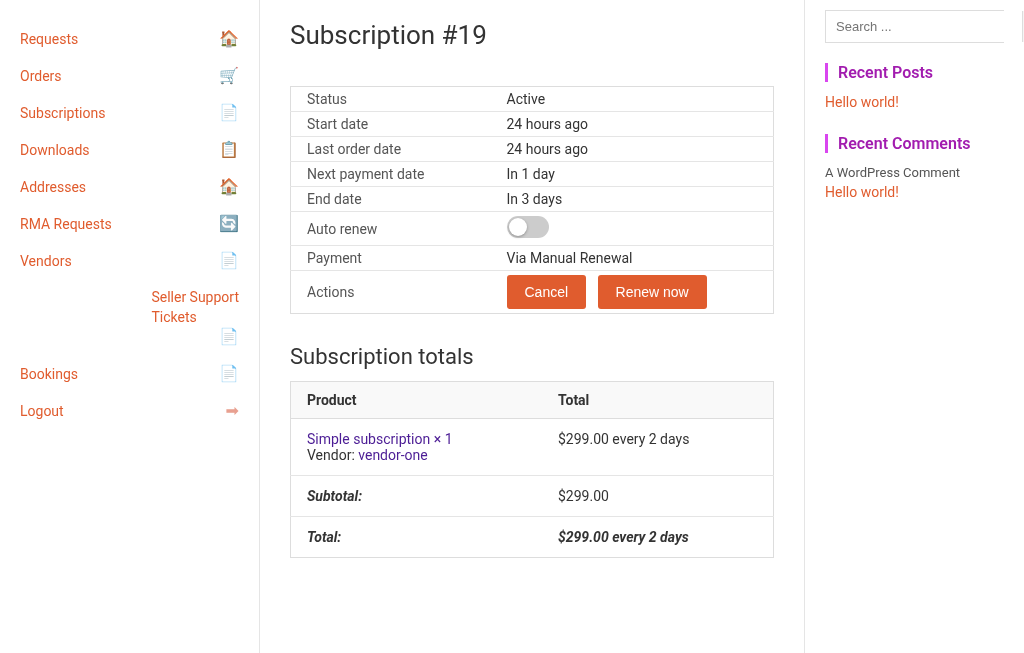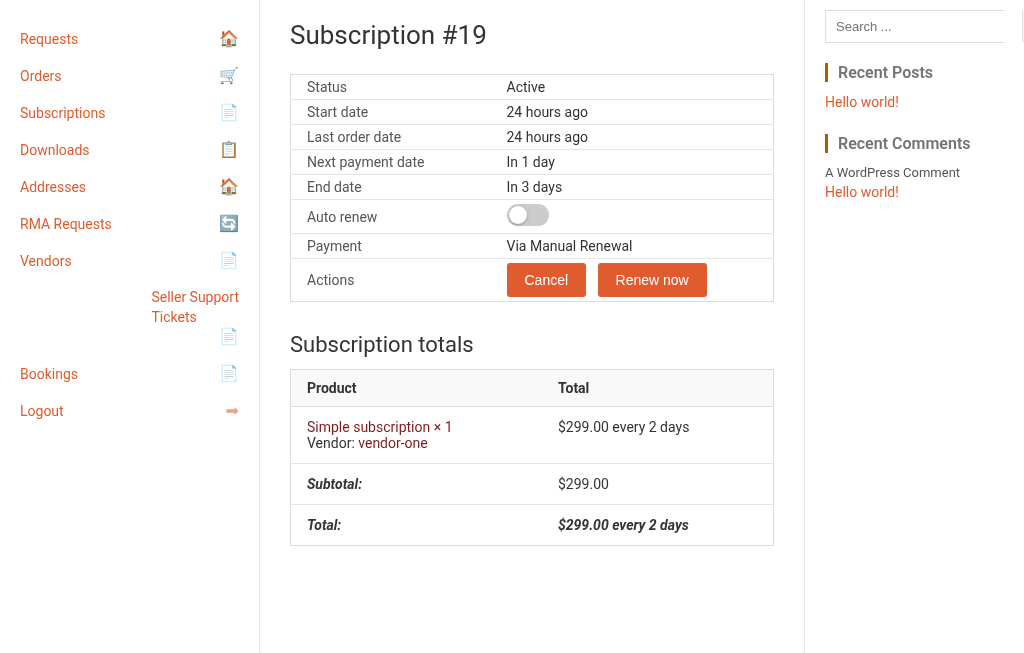--- a/index.html
+++ b/index.html
@@ -7,21 +7,21 @@
 
     .layout { display: flex; width: 1024px; min-height: 653px; }
 
     
     .sidebar { width: 260px; padding: 20px 0; border-right: 1px solid #e5e5e5; flex-shrink: 0; }
     .sidebar-item { display: flex; align-items: center; justify-content: space-between; padding: 9px 20px; cursor: pointer; color: #e05c2e; text-decoration: none; font-size: 14px; }
     .sidebar-icon { color: #e8a090; font-size: 16px; }
 
     
     .main-content { flex: 1; padding: 20px 30px; max-width: 600px; }
-    .page-title { font-size: 26px; font-weight: 400; color: #333; margin-bottom: 24px; }
+    .page-title { font-size: 26px; font-weight: 400; color: #333; margin-bottom: 36px; }
 
     
     .info-table { width: 100%; border: 1px solid #ddd; border-collapse: collapse; margin-bottom: 30px; background: #fff; }
     .info-table tr { border-bottom: 1px solid #e5e5e5; }
     .info-table tr:last-child { border-bottom: none; }
     .info-table td { padding: 4px 16px; vertical-align: middle; }
     .info-table td:first-child { color: #555; width: 200px; }
     .info-table td:last-child { color: #333; }
 
     
@@ -31,29 +31,29 @@
     
     .btn-cancel { background: #e05c2e; color: #fff; border: none; padding: 9px 18px; border-radius: 3px; cursor: pointer; font-size: 14px; margin-right: 8px; }
     .btn-renew { background: #e05c2e; color: #fff; border: none; padding: 9px 18px; border-radius: 3px; cursor: pointer; font-size: 14px; }
 
     
     .section-title { font-size: 22px; font-weight: 400; color: #333; margin-bottom: 12px; }
     .totals-table { width: 100%; border: 1px solid #ddd; border-collapse: collapse; background: #fff; }
     .totals-table th { padding: 10px 16px; text-align: left; font-weight: 700; border-bottom: 1px solid #ddd; background: #f9f9f9; }
     .totals-table td { padding: 12px 16px; border-bottom: 1px solid #e5e5e5; vertical-align: top; }
     .totals-table tr:last-child td { border-bottom: none; }
-    .product-link { color: #7f1d1d; text-decoration: none; }
+    .product-link { color: #4c1d95; text-decoration: none; }
     .bold { font-weight: 700; font-style: italic; }
 
     
     .right-sidebar { width: 220px; padding: 10px 20px; border-left: 1px solid #e5e5e5; flex-shrink: 0; }
     .search-box { display: flex; align-items: center; border: 1px solid #ddd; margin-bottom: 20px; }
     .search-input { border: none; outline: none; padding: 8px 10px; font-size: 13px; flex: 1; color: #999; }
     .search-btn { background: #f5f5f5; border: none; border-left: 1px solid #ddd; padding: 8px 10px; cursor: pointer; font-size: 13px; color: #555; }
-    .widget-title { font-size: 16px; font-weight: 600; color: #737373; margin-bottom: 12px; padding-left: 10px; border-left: 3px solid #a16207; }
+    .widget-title { font-size: 16px; font-weight: 600; color: #a21caf; margin-bottom: 12px; padding-left: 10px; border-left: 3px solid #d946ef; }
     .widget-link { color: #e05c2e; text-decoration: none; font-size: 14px; display: block; margin-bottom: 8px; }
     .widget-section { margin-bottom: 24px; }
     .comment-text { font-size: 13px; color: #555; margin-bottom: 4px; }
   </style>
 </head>
 <body>
 
 <div class="layout">
 
   <nav class="sidebar">

